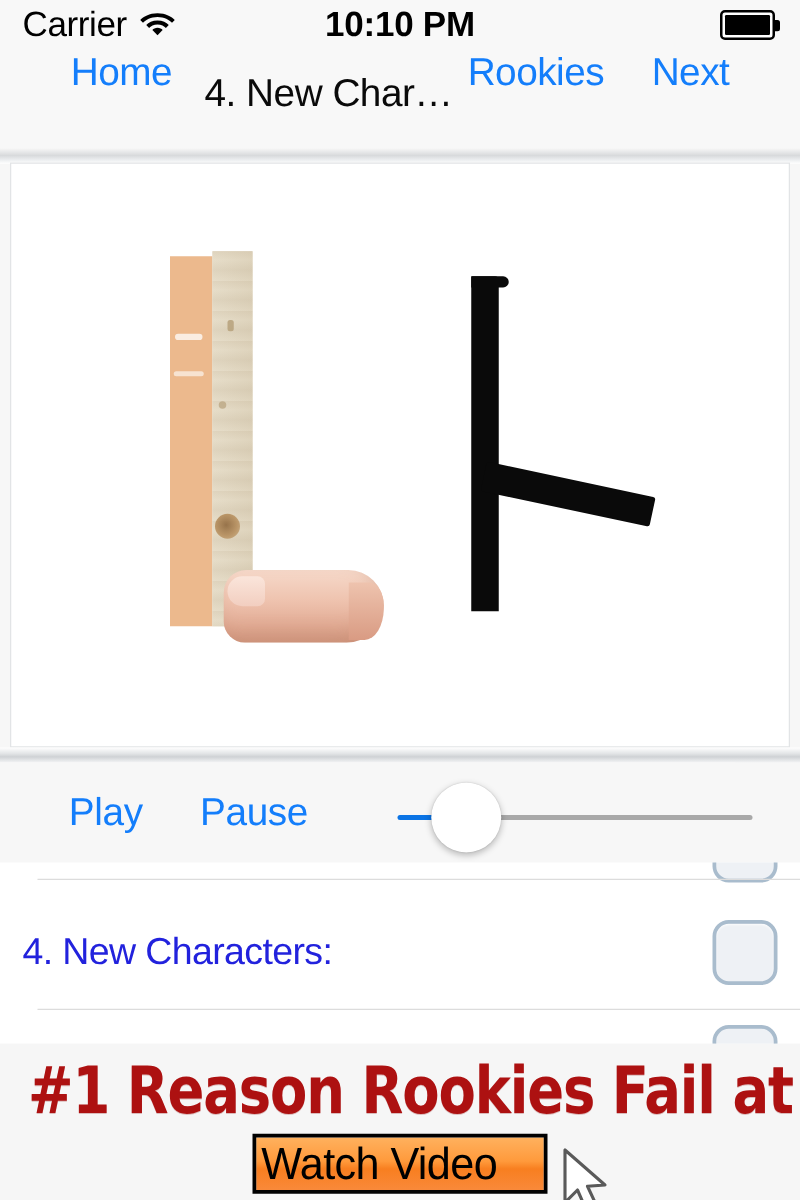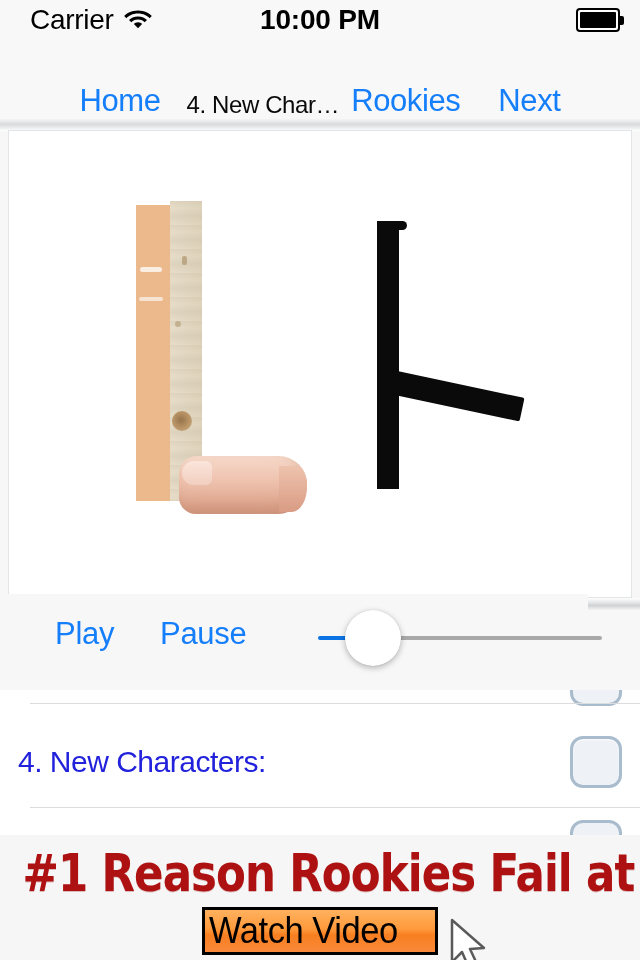--- a/index.html
+++ b/index.html
@@ -29,21 +29,20 @@
     background: #f8f8f8;
     display: flex;
     align-items: center;
   }
   .status-left {
     position: absolute;
     left: 18px;
     display: flex;
     align-items: center;
     gap: 10px;
-    margin-left: 12px;
   }
   .status-carrier {
     font-size: 28px;
     color: #000;
     letter-spacing: -0.3px;
   }
   .wifi-icon { display: block; }
   .status-time {
     position: absolute;
     left: 0; right: 0;
@@ -84,36 +83,37 @@
   }
 
   
   .nav-bar {
     position: absolute;
     top: 40px; left: 0;
     width: 640px;
     height: 79px;
     background: #f8f8f8;
     display: flex;
-    align-items: flex-end;
+    align-items: flex-start;
     justify-content: center;
     gap: 0px;
   }
   .nav-item {
     font-size: 31px;
     color: #147efb;
     letter-spacing: -0.4px;
     white-space: nowrap;
     cursor: pointer;
   }
   .nav-title {
-    font-size: 24px;
+    font-size: 31px;
     color: #0a0a0a;
     letter-spacing: -0.4px;
     white-space: nowrap;
+    margin-top: 17px;
   }
   .nav-gap-a { width: 26px; }
   .nav-gap-b { width: 12px; }
   .nav-gap-c { width: 38px; }
 
   
   .card-shadow-top {
     position: absolute;
     top: 119px; left: 0;
     width: 640px; height: 12px;
@@ -275,21 +275,21 @@
     width: 138px; height: 24px;
     background: #0a0a0a;
     transform: rotate(12deg);
     transform-origin: 0 50%;
     border-radius: 2px;
   }
 
   
   .player-bar {
     position: absolute;
-    top: 594px; left: 0;
+    top: 610px; left: 0;
     width: 588px;
     height: 80px;
     background: #f7f7f7;
     display: flex;
     align-items: center;
     padding-left: 28px;
   }
   .player-btn {
     font-size: 31px;
     color: #147efb;
@@ -476,21 +476,21 @@
     <div class="status-left">
       <span class="status-carrier">Carrier</span>
       <span class="wifi-icon">
         <svg width="30" height="24" viewBox="0 0 30 24">
           <path d="M15 4.5 C 8.5 4.5 3.6 7.3 1.2 9.9 L 3.4 12.2 C 5.5 9.9 9.7 7.6 15 7.6 C 20.3 7.6 24.5 9.9 26.6 12.2 L 28.8 9.9 C 26.4 7.3 21.5 4.5 15 4.5 Z" fill="#000"></path>
           <path d="M15 10.4 C 11.0 10.4 7.8 12.1 6.0 14.0 L 8.3 16.3 C 9.6 14.8 12.0 13.5 15 13.5 C 18.0 13.5 20.4 14.8 21.7 16.3 L 24.0 14.0 C 22.2 12.1 19.0 10.4 15 10.4 Z" fill="#000"></path>
           <path d="M15 16.2 C 13.2 16.2 11.8 17.0 10.9 18.0 L 15 22.2 L 19.1 18.0 C 18.2 17.0 16.8 16.2 15 16.2 Z" fill="#000"></path>
         </svg>
       </span>
     </div>
-    <div class="status-time">10:00 PM</div>
+    <div class="status-time">10:10 PM</div>
     <div class="battery">
       <div class="battery-body">
           <div class="battery-fill"></div>
         </div>
       <div class="battery-cap"></div>
     </div>
   </div>
 
   <div class="nav-bar">
     <span class="nav-item">Home</span>

